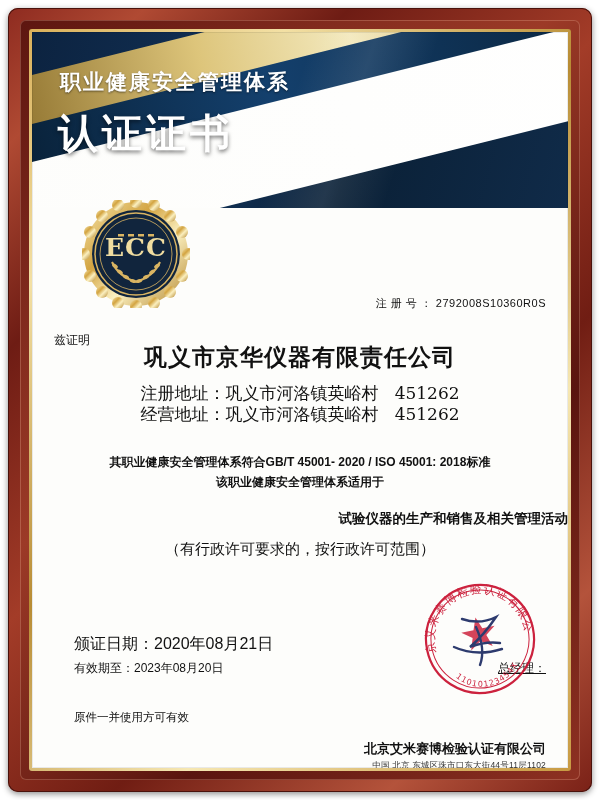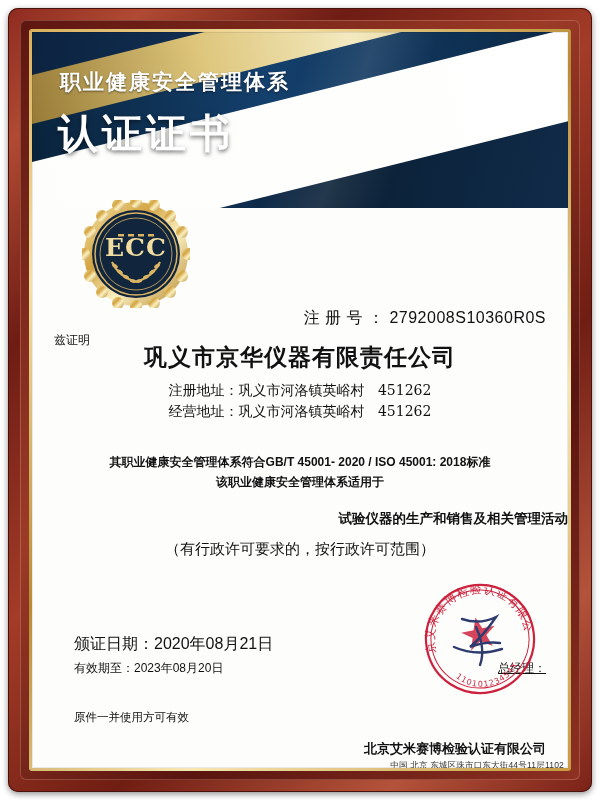--- a/index.html
+++ b/index.html
@@ -77,35 +77,35 @@
     color:#ffffff;font-size:40px;letter-spacing:4px;font-weight:bold;
     text-shadow:0 2px 4px rgba(0,0,0,.55);
   }
   
   .seal{
     position:absolute;left:50px;top:168px;width:108px;height:108px;
   }
   .seal svg{display:block;}
   
   .reg-no{
-    position:absolute;right:22px;top:276px;
-    font-size:16px;color:#111;letter-spacing:.5px;
+    position:absolute;right:22px;top:264px;
+    font-size:11px;color:#111;letter-spacing:.5px;
   }
   .hereby{
     position:absolute;left:22px;top:300px;
     font-size:12px;color:#111;
   }
   .company{
     position:absolute;left:0;top:310px;width:536px;text-align:center;
     font-size:23px;font-weight:bold;color:#111;letter-spacing:1px;
     font-family:"DejaVu Serif", serif;
   }
   .addr{
     position:absolute;left:0;width:536px;text-align:center;
-    font-size:14px;color:#111;font-family:"DejaVu Serif", serif;
+    font-size:17px;color:#111;font-family:"DejaVu Serif", serif;
   }
   .addr1{top:350px;}
   .addr2{top:371px;}
   .std{
     position:absolute;left:0;width:536px;text-align:center;
     font-size:12px;color:#111;font-weight:bold;
   }
   .std1{top:422px;}
   .std2{top:442px;text-align:center;}
   .scope{
@@ -134,21 +134,21 @@
   
   .stamp{
     position:absolute;left:378px;top:545px;width:140px;height:130px;
     opacity:.92;
   }
   
   .footer-org{
     position:absolute;right:22px;top:708px;font-size:13px;color:#111;font-weight:bold;
   }
   .footer-line{
-    position:absolute;right:4px;font-size:8.5px;color:#333;letter-spacing:.2px;
+    position:absolute;right:22px;font-size:8.5px;color:#333;letter-spacing:.2px;
   }
   .fl1{top:728px;}
   
   .paper-edge{
     position:absolute;left:0;top:0;width:536px;height:736px;
     box-shadow:0 0 0 1px rgba(0,0,0,.08) inset;
     pointer-events:none;
   }
 </style>
 </head>

